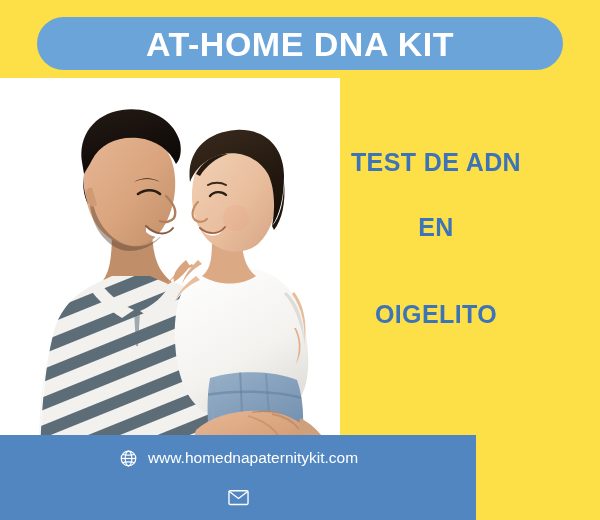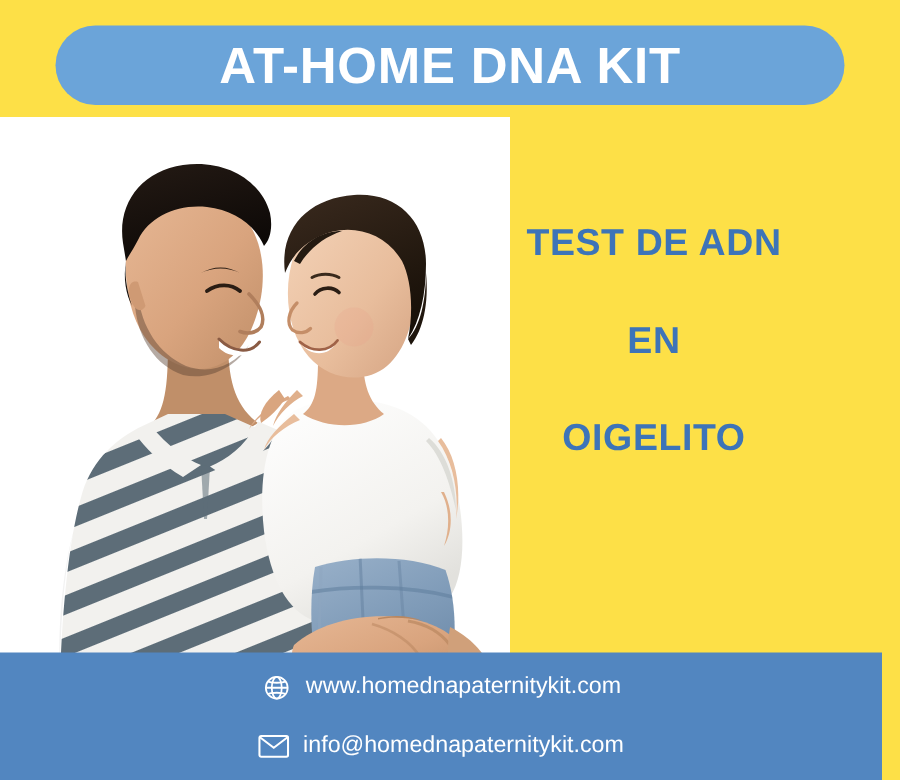--- a/index.html
+++ b/index.html
@@ -68,29 +68,29 @@
   .headline-line {
     color: #3d74b8;
     font-weight: bold;
     font-size: 25px;
     line-height: 1;
     letter-spacing: 0.4px;
     white-space: nowrap;
     font-family: "Liberation Sans", sans-serif;
   }
   .headline-line.l1 { margin-bottom: 40px; }
-  .headline-line.l2 { margin-bottom: 40px; }
+  .headline-line.l2 { margin-bottom: 62px; }
   .headline-line.l3 { margin-bottom: 16px; }
 
   
   .footer {
     position: absolute;
     left: 0;
     bottom: 0;
-    width: 588px;
+    width: 476px;
     height: 85px;
     background: #5286c0;
     color: #ffffff;
     display: flex;
     flex-direction: column;
     align-items: center;
     justify-content: center;
     gap: 18px;
   }
   .footer-row {
@@ -291,19 +291,18 @@
     <div class="footer-row footer-row-2">
 
 
       <div class="footer-item">
         <span class="ficon">
           <svg width="21" height="17" viewBox="0 0 26 20" fill="none" stroke="#ffffff" stroke-width="1.7" aria-hidden="true">
             <rect x="1.2" y="1.6" width="23.6" height="17" rx="1.4"></rect>
             <path d="M1.6 2.6 L13 11.2 L24.4 2.6"></path>
           </svg>
         </span>
-        <span class="footer-text">info@homednapaternitykit.com</span>
       </div>
 
     </div>
   </div>
 
 </div>
 
 </body></html>

